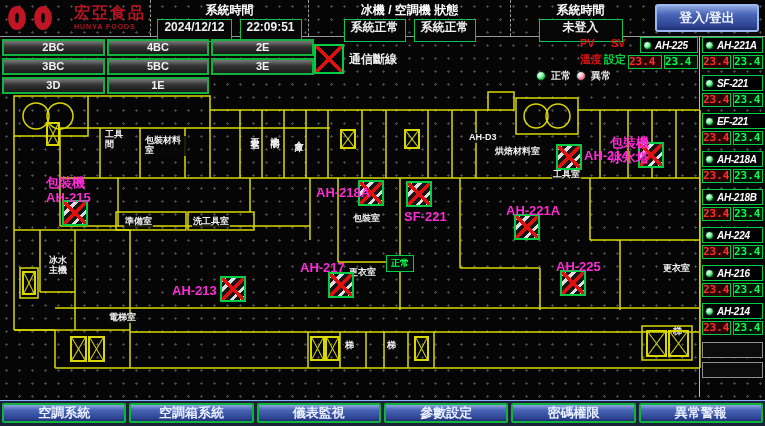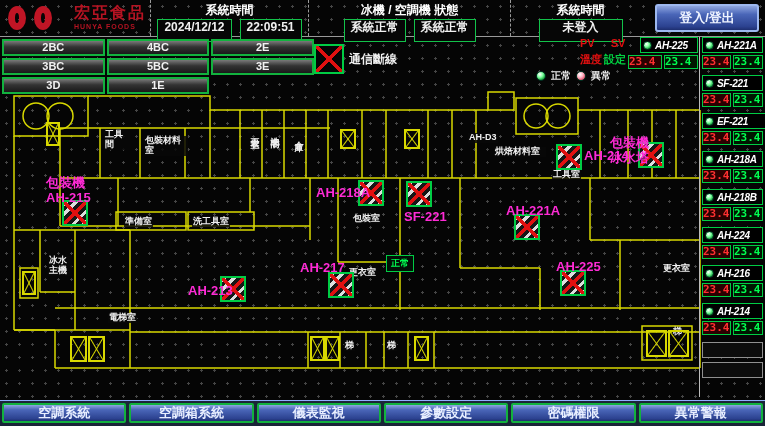--- a/index.html
+++ b/index.html
@@ -298,21 +298,21 @@
       <span class="uname">AH-214</span>
     </div>
     <div class="val pv" style="left: 702px; top: 321px; width: 29px;">23.4</div>
     <div class="val sv" style="left: 733px; top: 321px; width: 30px;">23.4</div>
     <div class="emptyslot" style="left: 702px; top: 342px; width: 61px;"></div>
     <div class="emptyslot" style="left: 702px; top: 362px; width: 61px;"></div>
     <div class="eqbox" style="left: 62px; top: 200px;"></div>
     <div class="eqlab" style="left: 46px; top: 176px;">包裝機
 AH-215</div>
     <div class="eqbox" style="left: 220px; top: 276px;"></div>
-    <div class="eqlab" style="left: 188px; top: 284px;">AH-213</div>
+    <div class="eqlab" style="left: 172px; top: 284px;">AH-213</div>
     <div class="eqbox" style="left: 328px; top: 272px;"></div>
     <div class="eqlab" style="left: 300px; top: 261px;">AH-217</div>
     <div class="eqbox" style="left: 358px; top: 180px;"></div>
     <div class="eqlab" style="left: 316px; top: 186px;">AH-218A</div>
     <div class="eqbox" style="left: 406px; top: 181px;"></div>
     <div class="eqlab" style="left: 404px; top: 210px;">SF-221</div>
     <div class="eqbox" style="left: 556px; top: 144px;"></div>
     <div class="eqlab" style="left: 584px; top: 149px;">AH-214</div>
     <div class="eqbox" style="left: 638px; top: 142px;"></div>
     <div class="eqlab" style="left: 610px; top: 136px;">包裝機

